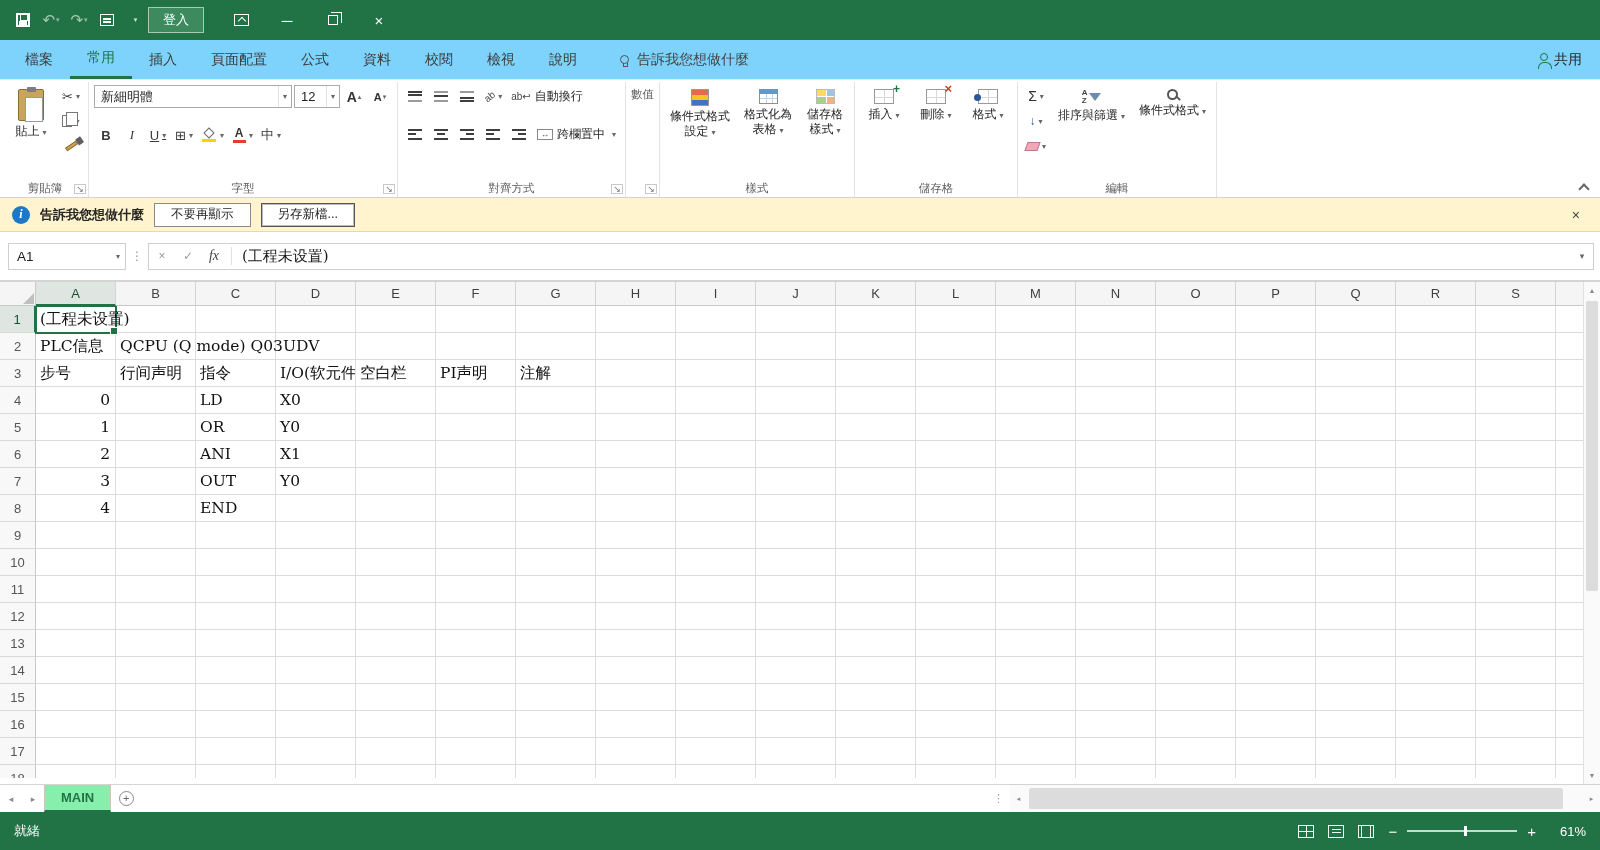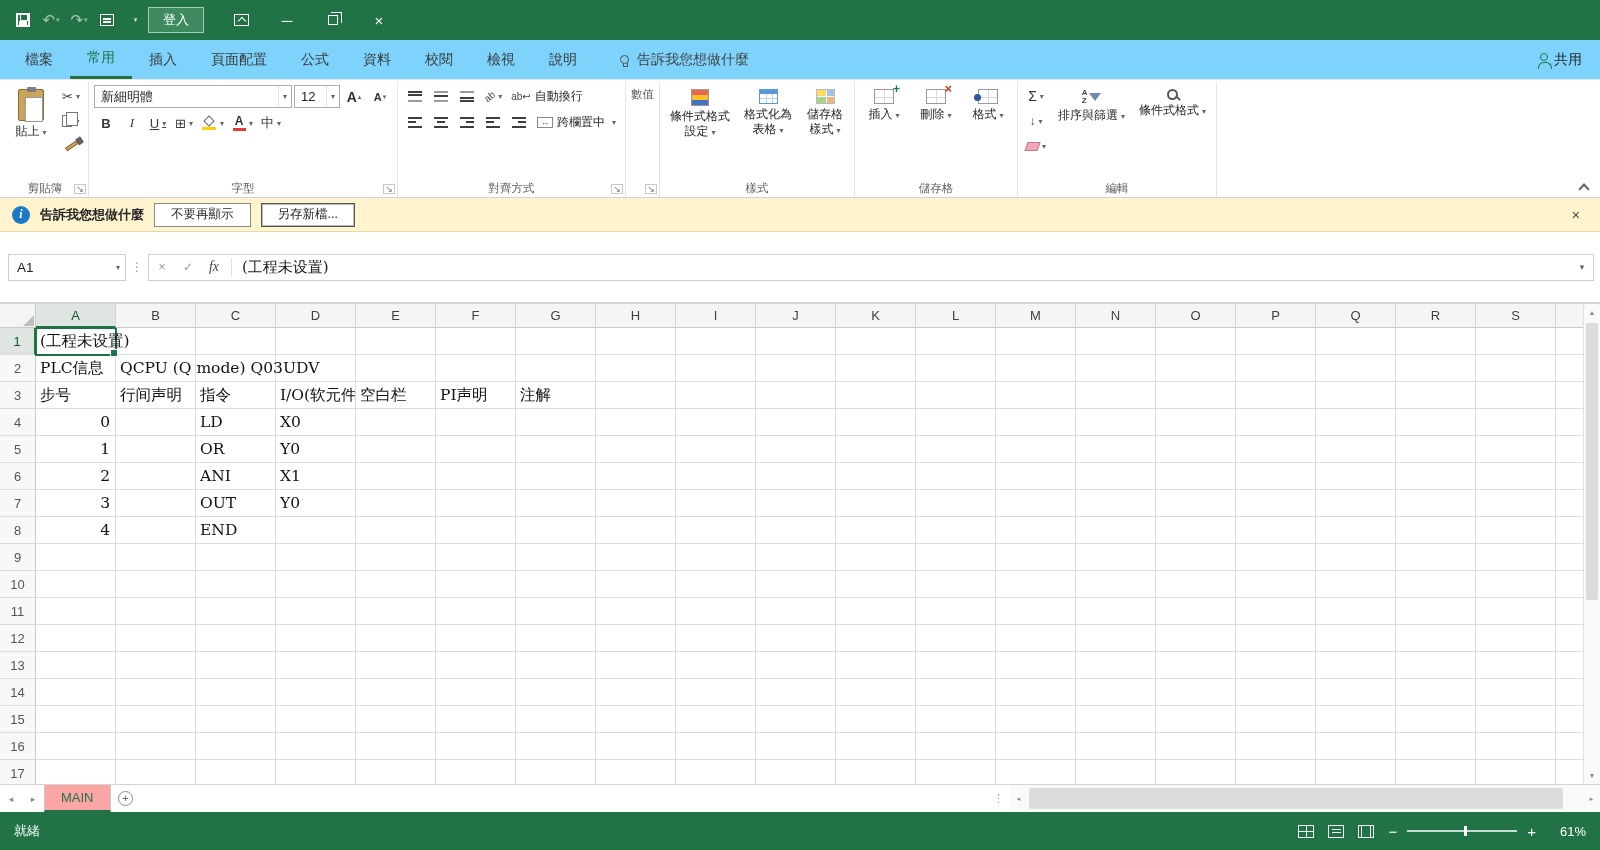--- a/index.html
+++ b/index.html
@@ -38,21 +38,21 @@
   .icon-bulb::after{content:"";position:absolute;left:2px;bottom:-4px;width:3px;height:3px;border:1px solid #555;border-top:none}
   .spacer{flex:1}
   .sharebtn{display:flex;align-items:center;gap:6px;padding:0 18px;color:#262626;font-size:14px;cursor:pointer}
   .icon-person{width:8px;height:8px;border:1.5px solid #217346;border-radius:50%;position:relative;display:inline-block;top:-3px}
   .icon-person::after{content:"";position:absolute;left:-3px;top:8px;width:12px;height:6px;border:1.5px solid #217346;border-bottom:none;border-radius:6px 6px 0 0}
 
   
   .ribbon{height:118px;background:#fff;border-bottom:1px solid #d2d2d2;display:flex;align-items:stretch;padding:2px 2px 0 2px;position:relative;flex:0 0 auto}
   .rgroup{display:flex;flex-direction:column;border-right:1px solid #e4e4e4;padding:3px 5px 0 5px;position:relative}
   .gbody{flex:1;display:flex;align-items:flex-start;gap:4px}
-  .gbody.col{flex-direction:column;align-items:stretch;gap:4px}
+  .gbody.col{flex-direction:column;align-items:stretch;gap:16px}
   .glabel{height:18px;display:flex;align-items:center;justify-content:center;font-size:11.5px;color:#5e5e5e}
   .launcher{position:absolute;right:2px;bottom:3px;font-size:9px;color:#777;border:1px solid #c9c9c9;line-height:8px;padding:0 1px;cursor:pointer}
   .bigbtn{display:flex;flex-direction:column;align-items:center;padding:4px 5px 2px 5px;min-width:48px;cursor:pointer;border-radius:2px}
   .blabel{font-size:12px;line-height:15px;color:#262626;text-align:center;margin-top:3px}
   .sbtn{height:22px;min-width:24px;padding:0 3px;display:inline-flex;align-items:center;justify-content:center;font-size:13px;color:#3a3a3a;cursor:pointer;border-radius:2px}
   .has-caret::after{content:"▾";font-size:8px;color:#666;margin-left:3px}
   .frow{display:flex;align-items:center;gap:2px}
   .scol{display:flex;flex-direction:column;gap:3px}
   .combo{height:23px;border:1px solid #ababab;background:#fff;display:flex;align-items:center;padding:0 0 0 6px;font-size:13px;color:#222;cursor:pointer}
   .combo-caret{margin-left:auto;align-self:stretch;display:flex;align-items:center;padding:0 4px;border-left:1px solid #e3e3e3}
@@ -130,21 +130,21 @@
   
   .msgbar{height:34px;background:#FFF4CE;display:flex;align-items:center;gap:10px;padding:0 12px;border-bottom:1px solid #e4d9a8;flex:0 0 auto}
   .icon-info{width:18px;height:18px;border-radius:50%;background:#1E78C8;color:#fff;display:flex;align-items:center;justify-content:center;font-size:12px;font-style:italic;font-weight:bold;font-family:"Liberation Serif",serif;flex:0 0 auto}
   .msg-title{font-weight:bold;color:#262626;white-space:nowrap}
   .msg-link{color:#333;text-decoration:underline;white-space:nowrap;overflow:hidden;text-overflow:ellipsis;cursor:pointer}
   .msg-btn{height:24px;padding:0 16px;background:#fff;border:1px solid #8a8a8a;font-size:12.5px;color:#262626;white-space:nowrap;cursor:pointer;display:flex;align-items:center}
   .msg-btn.primary{border-color:#555;box-shadow:0 0 0 1px #bbb inset}
   .msg-close{margin-left:auto;font-size:14px;color:#444;padding:0 8px;cursor:pointer}
 
   
-  .formula-section{height:72px;background:#fff;display:flex;align-items:center;padding:0 6px 0 8px;border-bottom:2px solid #d4d4d4;flex:0 0 auto}
+  .formula-section{height:50px;background:#fff;display:flex;align-items:center;padding:0 6px 0 8px;border-bottom:2px solid #d4d4d4;flex:0 0 auto}
   .namebox{width:118px;height:27px;border:1px solid #cfcfcf;display:flex;align-items:center;padding:0 0 0 8px;font-size:13.5px;color:#222;cursor:text}
   .nb-caret{margin-left:auto;align-self:stretch;display:flex;align-items:center;padding:0 5px;cursor:pointer}
   .nb-caret::after{content:"▾";font-size:8px;color:#666}
   .fdots{padding:0 5px;color:#9a9a9a;font-size:12px;cursor:col-resize}
   .formulabox{flex:1;height:27px;border:1px solid #cfcfcf;display:flex;align-items:center;background:#fff}
   .fbtn{width:26px;height:100%;display:flex;align-items:center;justify-content:center;font-size:12px;color:#9a9a9a;cursor:pointer}
   .fbtn.fx{color:#444;font-style:italic;font-family:"Liberation Serif",serif;font-size:14px}
   .fsep{width:1px;height:18px;background:#e0e0e0;margin:0 4px}
   .fcontent{font-family:"DejaVu Serif","Liberation Serif",serif;font-size:15px;color:#1a1a1a;padding-left:6px;flex:1;white-space:nowrap;overflow:hidden}
   .fexpand{width:22px;height:100%;display:flex;align-items:center;justify-content:center;cursor:pointer}
@@ -177,21 +177,21 @@
 
   .vscroll{width:17px;background:#FAFAFA;border-left:1px solid #e1e1e1;display:flex;flex-direction:column}
   .vbtn{height:17px;display:flex;align-items:center;justify-content:center;font-size:7px;color:#8a8a8a;cursor:pointer}
   .vtrack{flex:1;position:relative}
   .vthumb{position:absolute;left:2px;right:2px;top:2px;height:62%;background:#dcdcdc;border-radius:2px;cursor:grab}
 
   
   .sheetbar{height:28px;background:#fff;border-top:1px solid #d4d4d4;display:flex;align-items:stretch;flex:0 0 auto}
   .tabnav{width:22px;display:flex;align-items:center;justify-content:center;font-size:9px;color:#8a8a8a;cursor:pointer}
   .sheettab{padding:0 16px;display:flex;align-items:center;font-size:13px;cursor:pointer}
-  .sheettab.active{color:#217346;font-weight:normal;background:#fca5a5;border-left:1px solid #c8c8c8;border-right:1px solid #c8c8c8;border-bottom:2px solid #217346}
+  .sheettab.active{color:#217346;font-weight:bold;background:#86efac;border-left:1px solid #c8c8c8;border-right:1px solid #c8c8c8;border-bottom:2px solid #217346}
   .newsheet{width:30px;display:flex;align-items:center;justify-content:center;cursor:pointer}
   .plus-circle{width:15px;height:15px;border:1px solid #8a8a8a;border-radius:50%;display:flex;align-items:center;justify-content:center;font-size:11px;color:#666;line-height:1}
   .sheet-spacer{flex:1}
   .hsplit{display:flex;align-items:center;color:#9a9a9a;font-size:11px;padding:0 6px;cursor:col-resize}
   .hscroll{width:590px;display:flex;align-items:stretch}
   .hbtn{width:17px;display:flex;align-items:center;justify-content:center;font-size:7px;color:#8a8a8a;background:#FAFAFA;cursor:pointer}
   .htrack{flex:1;background:#FAFAFA;position:relative}
   .hthumb{position:absolute;top:3px;bottom:3px;left:2px;width:96%;background:#dcdcdc;border-radius:2px;cursor:grab}
 
   

